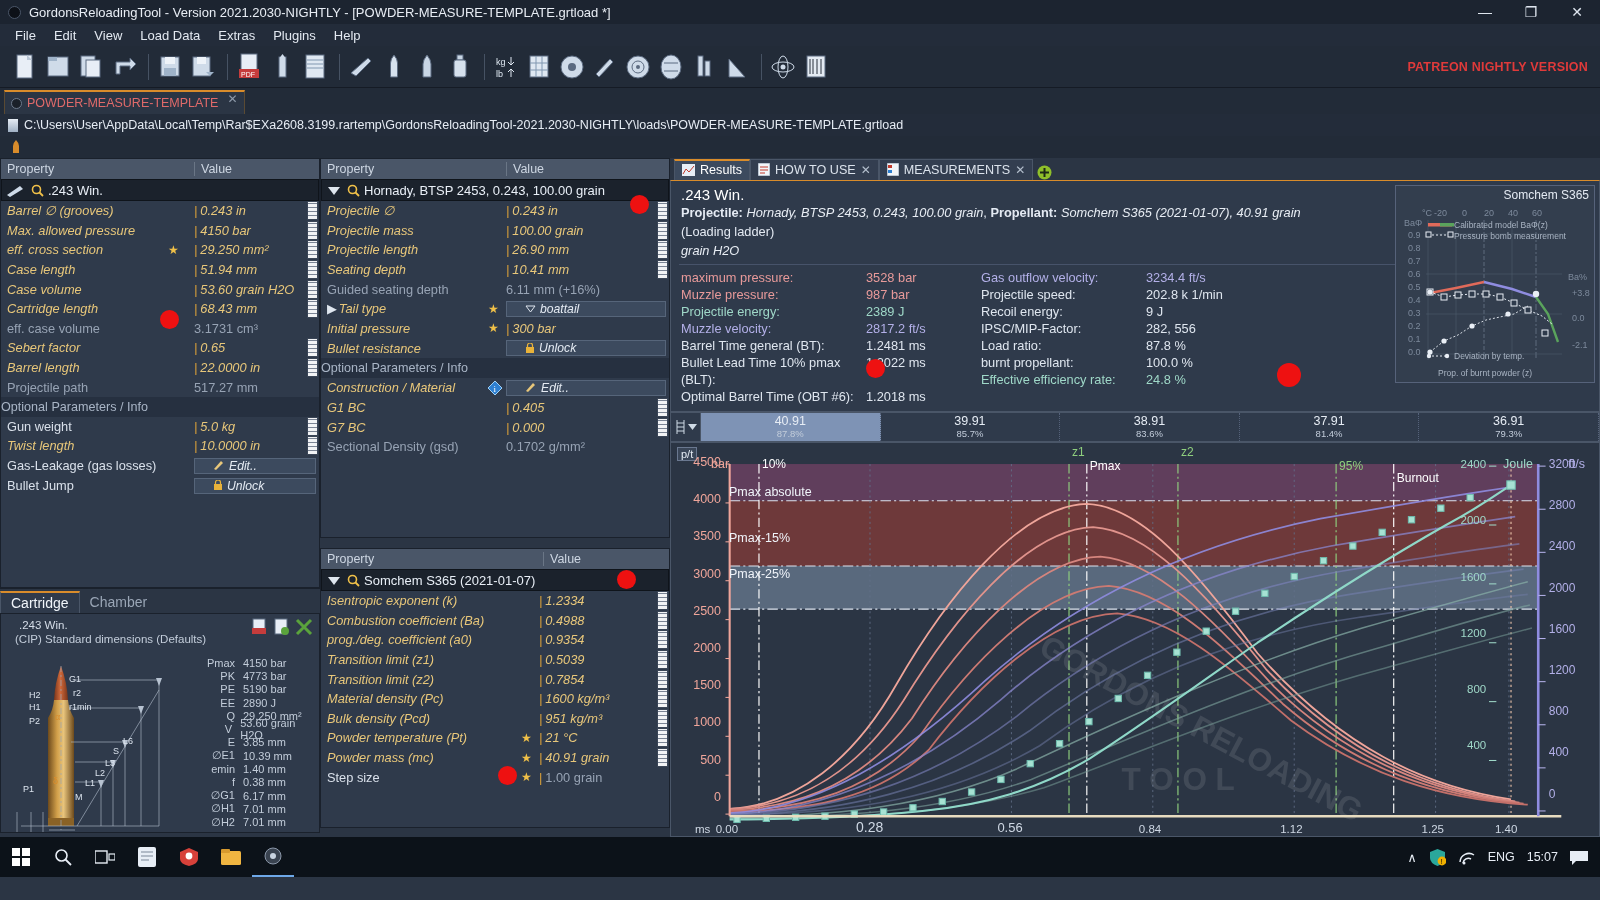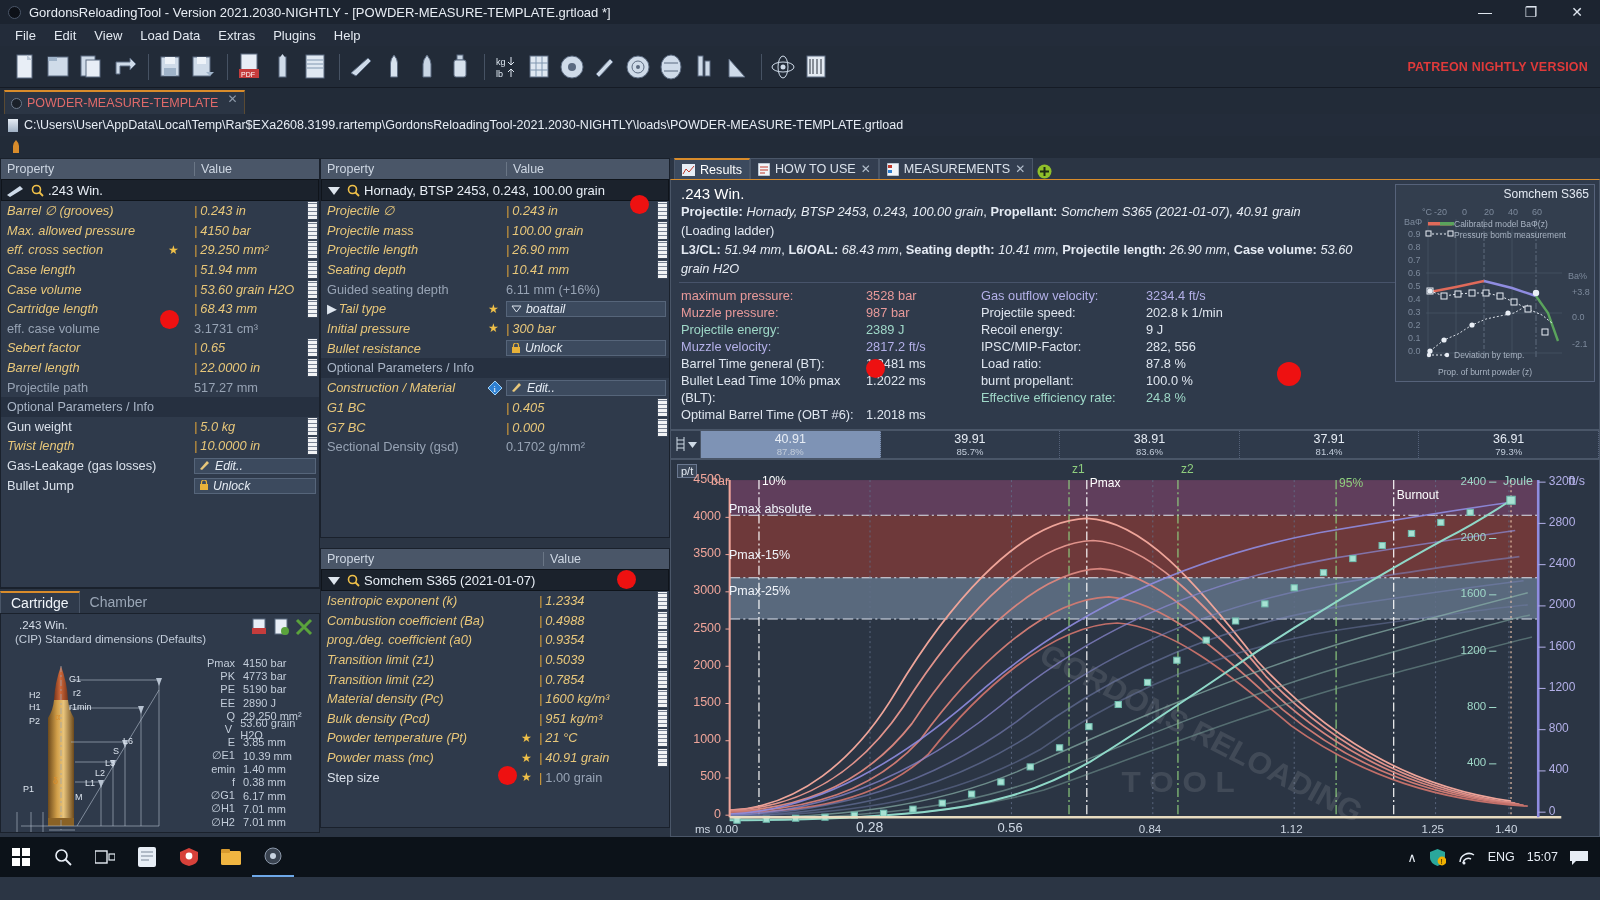--- a/index.html
+++ b/index.html
@@ -74,30 +74,30 @@
     position: relative; padding-left: 6px;
   }
   .prow .pn { flex: 0 0 auto; font-style: italic; color: #e8c77a; }
   .prow .pn.plain { font-style: normal; color: #d9e0ea; }
   .prow .pn.dim { color: #97a3b4; font-style: normal; }
   .prow .pv {
     position: absolute; font-style: italic; color: #e8c77a; white-space: nowrap;
   }
   .prow .pv.dim { color: #97a3b4; font-style: normal; }
   .prow .bar { color: #d9a03a; margin-right: 3px; }
-  .sechdr { height: 19.6px; background: #263040; display: flex; align-items: center; padding-left: 6px; color: #a9b5c6; font-size: 12.6px; }
+  .sechdr { height: 19.6px; background: #263040; display: flex; align-items: center; color: #a9b5c6; font-size: 12.6px; }
   .star { color: #f0c048; font-size: 12px; position: absolute; }
   .ruler {
     position: absolute; right: 1px; width: 11px; height: 19px;
     background: repeating-linear-gradient(to bottom, #f2f3f5 0 1px, #7b8494 1px 2px, #f2f3f5 2px 4px);
     border: 1px solid #3a4556;
   }
   .ctlbtn {
     position: absolute; height: 16px; background: #3c4a5e; border: 1px solid #56657a;
-    display: flex; align-items: center; gap: 4px; padding-left: 4px; color: #e4eaf2;
+    display: flex; align-items: center; gap: 4px; padding-left: 18px; color: #e4eaf2;
     font-size: 12.2px; font-style: italic;
   }
   .reddot { position: absolute; border-radius: 50%; background: #ee1111; }
   
   #cartpanel { background: #2b3544; border-top: 1px solid #1a212c; }
   .ctabs { height: 24px; display: flex; align-items: flex-end; }
   .ctab { height: 22px; padding: 0 10px; display: flex; align-items: center; font-size: 14px; color: #9aa6b6; }
   .ctab.sel { background: #2f3a4b; color: #f0f4f9; border-top: 2px solid #d98c2b; border-left:1px solid #4a5668; border-right:1px solid #4a5668;}
   .cbody { position: relative; background: #2f3a4b; border: 1px solid #1a212c; height: 220px; overflow: hidden; }
   .dimtbl { position: absolute; font-size: 11px; color: #b9c4d2; }
@@ -810,23 +810,20 @@
           </svg>
       </div>
     </div>
 
     <div id="rbody">
       <div id="rtitle">.243 Win.</div>
       <div class="rline">
         <b>Projectile:</b> <i>Hornady, BTSP 2453, 0.243, 100.00 grain</i>, <b>Propellant:</b> <i>Somchem S365 (2021-01-07), 40.91 grain</i>
       </div>
       <div class="rline">(Loading ladder)</div>
-      <div class="rline">
-        <b>L3/CL:</b> <i>51.94 mm</i>, <b>L6/OAL:</b> <i>68.43 mm</i>, <b>Seating depth:</b> <i>10.41 mm</i>, <b>Projectile length:</b> <i>26.90 mm</i>, <b>Case volume:</b> <i>53.60</i>
-      </div>
       <div class="rline"><i>grain H2O</i></div>
       <div class="rsep"></div>
       <div id="rstats">
         <div class="lc" id="stats-left">
             <div class="rw">
               <div class="k" style="width: 185px; color: rgb(232, 154, 154);">maximum pressure:</div>
               <div style="color: rgb(232, 154, 154);">3528 bar</div>
             </div>
             <div class="rw">
               <div class="k" style="width: 185px; color: rgb(232, 154, 154);">Muzzle pressure:</div>

